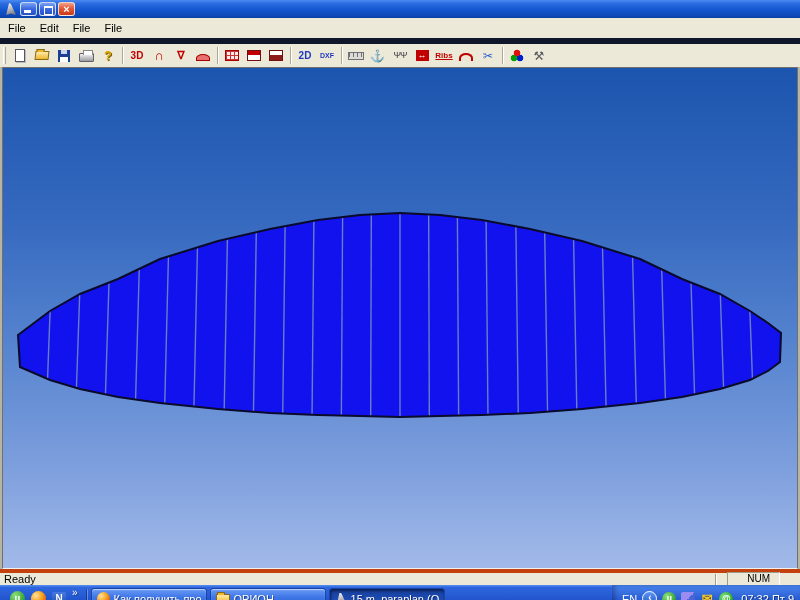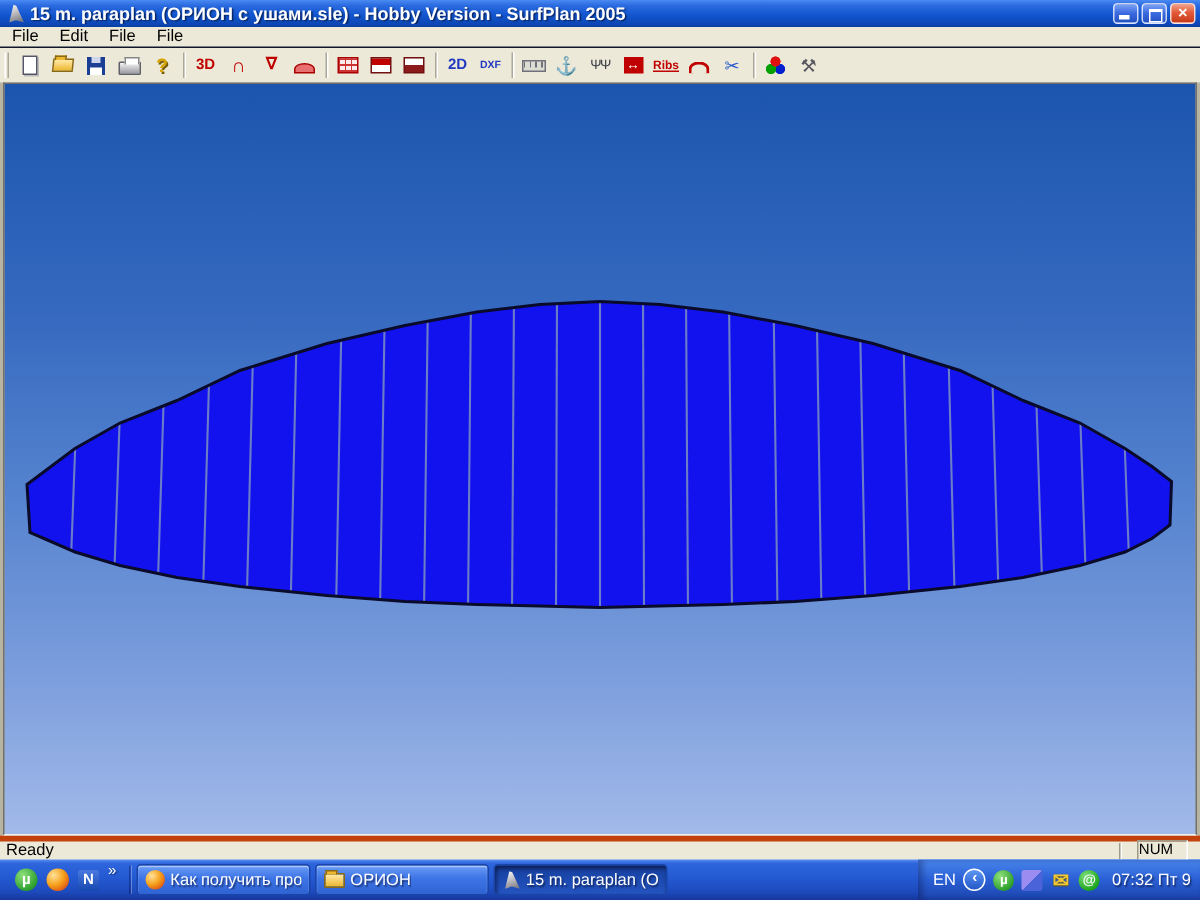--- a/index.html
+++ b/index.html
@@ -17,21 +17,21 @@
   .wbtn { width:17px; height:14px; border-radius:3px; border:1px solid rgba(255,255,255,.75);
     display:flex; align-items:center; justify-content:center; position:relative;
     background:linear-gradient(180deg,#7aa2f4 0%,#3a68e0 50%,#2450c0 100%); }
   .wbtn.min::after { content:""; position:absolute; left:3px; bottom:2px; width:7px; height:3px; background:#fff; }
   .wbtn.restore::after { content:""; position:absolute; left:4px; top:3px; width:7px; height:6px;
     border:1px solid #fff; border-top:2px solid #fff; }
   .wbtn.close { background:linear-gradient(180deg,#f0a088 0%,#e25a38 45%,#c83a18 100%); color:#fff;
     font-size:11px; font-weight:bold; line-height:1; }
 
   
-  .menubar { height:14px; display:flex; align-items:center; background:#ece9d8; border-bottom:1px solid #0f172a; padding-left:1px; }
+  .menubar { height:26px; display:flex; align-items:center; background:#ece9d8; border-bottom:6px solid #0f172a; padding-left:1px; }
   .menu-item { font-size:11px; color:#000; padding:0 7px; line-height:13px; cursor:default; }
 
   
   .toolbar { height:23px; display:flex; align-items:center; background:#ece9d8; padding-left:2px; }
   .grip { width:3px; height:17px; margin:0 3px 0 1px; border-left:1px solid #fff; border-right:1px solid #aca899; }
   .tb-sep { width:1px; height:17px; background:#aca899; box-shadow:1px 0 0 #fff; margin:0 3px; flex:0 0 auto; }
   .tbtn { width:22px; height:20px; display:flex; align-items:center; justify-content:center; flex:0 0 auto; }
   .tbg { display:flex; align-items:center; justify-content:center; line-height:1; }
 
   .ic-page { width:10px; height:13px; background:#fff; border:1px solid #556; box-shadow:1px 1px 0 #bbb; }
@@ -70,21 +70,21 @@
   
   .client { height:502px; padding:0 2px; background:#b8b4a2; }
   .canvas { position:relative; width:100%; height:100%; border:1px solid #707070; border-bottom-color:#f2f2f2;
     background:linear-gradient(180deg,#1c55ae 0%,#3569bf 30%,#5583cf 55%,#7e9fdd 80%,#a2bae9 100%); overflow:hidden; }
   .canvas svg { position:absolute; left:0; top:0; width:100%; height:100%; }
 
   
   .statusbar { height:16px; background:#ece9d8; border-top:4px solid #c2410c; display:flex; align-items:center; font-size:11px; padding:0 4px; }
   .status-msg { flex:1; color:#000; }
   .sb-sep { width:2px; height:11px; border-left:1px solid #9d9b8a; border-right:1px solid #fff; margin-right:10px; }
-  .num-box { border:1px solid; border-color:#9d9b8a #fff #fff #9d9b8a; padding:0 9px 1px 0; font-size:10px; color:#000; margin-right:4px; }
+  .num-box { border:1px solid; border-color:#9d9b8a #fff #fff #9d9b8a; padding:0 9px 1px 19px; font-size:10px; color:#000; margin-right:16px; }
 
   
   .taskbar { height:27px; display:flex; align-items:stretch;
     background:linear-gradient(180deg,#5a90f2 0%,#2e66dd 9%,#2459d2 45%,#1d4abc 80%,#15379c 100%); }
   .start-btn { width:80px; display:flex; align-items:center; justify-content:center; gap:5px; flex:0 0 auto;
     background:linear-gradient(180deg,#8fd87c 0%,#47a534 14%,#389427 50%,#267715 88%,#1d640e 100%);
     border-radius:0 10px 10px 0; box-shadow:2px 0 4px rgba(0,0,20,.45), inset 0 -3px 5px rgba(0,40,0,.3); }
   .start-flag { width:15px; height:13px; display:grid; grid-template-columns:7px 7px; grid-template-rows:6px 6px; gap:1px; transform:skewX(-8deg); }
   .start-flag span { border-radius:1px; }
   .fr { background:#ee4423; } .fg { background:#7fbf3f; } .fb { background:#2f8cf0; } .fy { background:#ffc20e; }
@@ -119,21 +119,20 @@
   .device { border-radius:2px; background:linear-gradient(135deg,#9a8cf0 0 50%,#4a63d8 50% 100%); }
   .mail { background:none; color:#f2c832; font-size:13px; text-shadow:0 1px 1px #6a5200; }
   .icq { background:radial-gradient(circle at 35% 30%,#7ce07c,#1fa51f 70%,#127a12); }
   .tray-clock { color:#fff; font-size:11px; white-space:nowrap; margin-left:3px; text-shadow:1px 1px 1px rgba(0,0,20,.5); }
 </style>
 </head>
 <body>
 
 <div class="titlebar">
   <div class="app-icon"></div>
-  <span class="title-text">15 m. paraplan (ОРИОН с ушами.sle) - Hobby Version - SurfPlan 2005</span>
   <div class="winbtns">
     <span class="wbtn min"></span>
     <span class="wbtn restore"></span>
     <span class="wbtn close">×</span>
   </div>
 </div>
 
 <div class="menubar" id="menubar">
     <span class="menu-item">File</span>
     <span class="menu-item">Edit</span>

